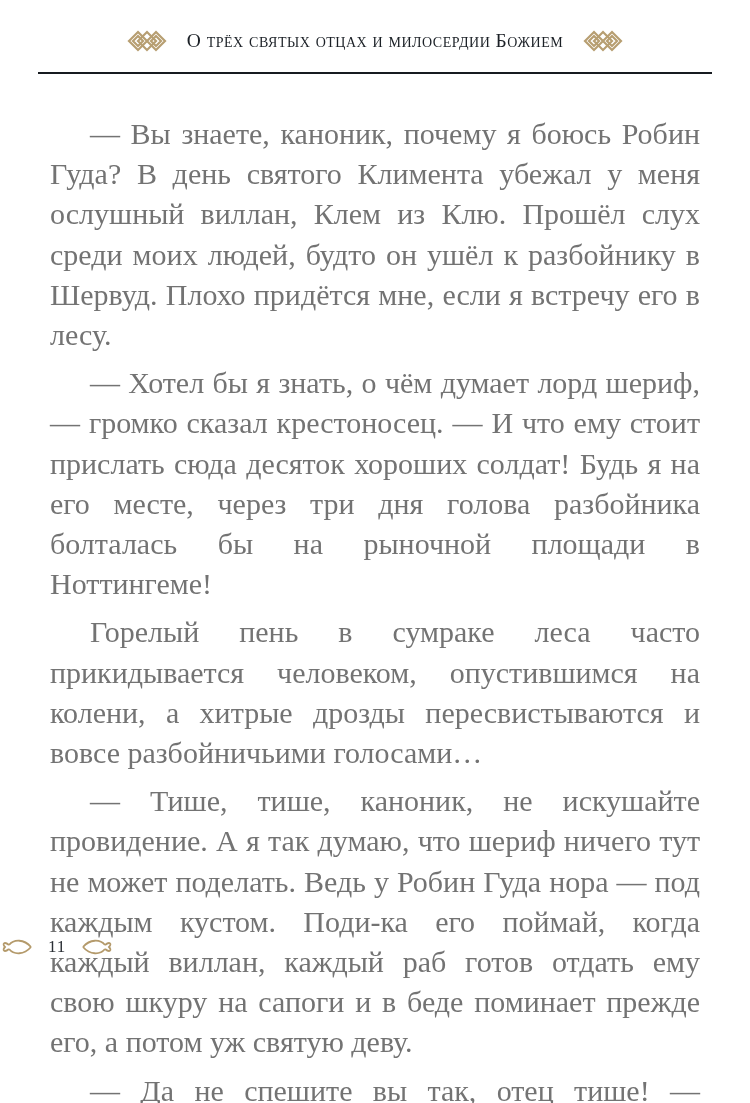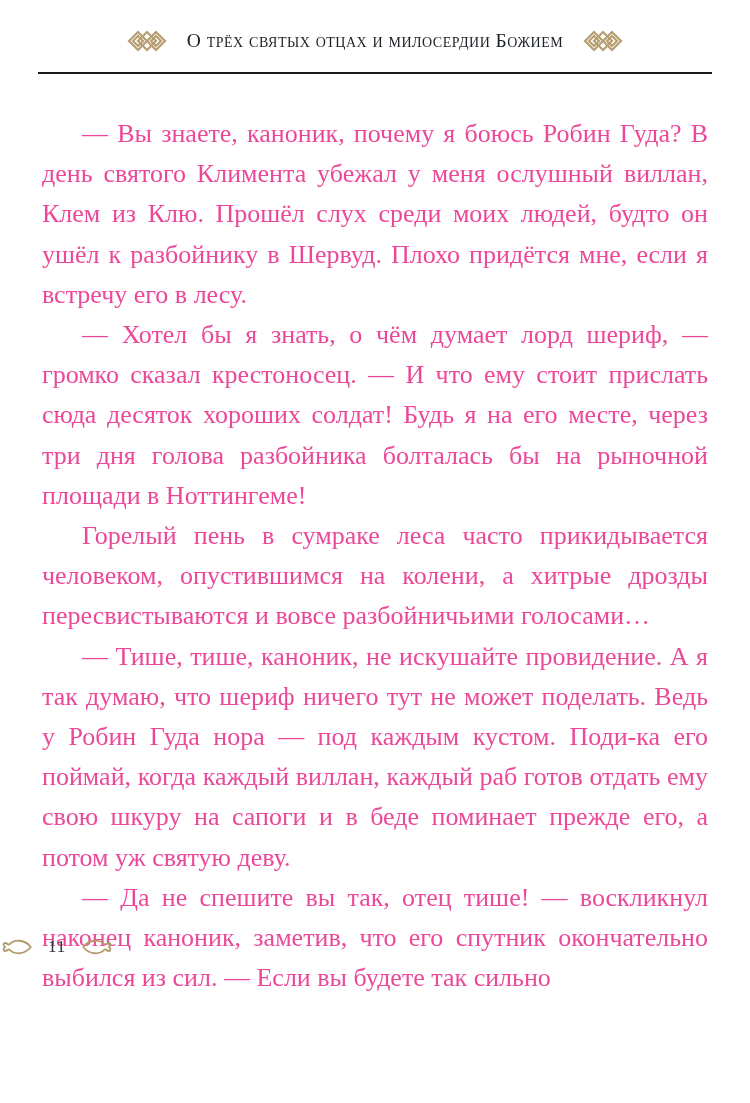--- a/index.html
+++ b/index.html
@@ -53,27 +53,27 @@
     height: 2px;
     background: #171b20;
     margin: 0 2px 40px 2px;
   }
 
   
   .content {
     padding: 0 6px;
   }
   p.para {
-    margin: 0;
-    font-size: 26px;
+    margin: 8px;
+    font-size: 30px;
     line-height: 40.2px;
     text-align: justify;
     text-justify: inter-word;
     text-indent: 40px;
-    color: #ec4899;
+    color: #737373;
     hyphens: manual;
   }
   p.para.cont {
     text-indent: 40px;
   }
 
   
   .footer {
     position: absolute;
     left: 0;

